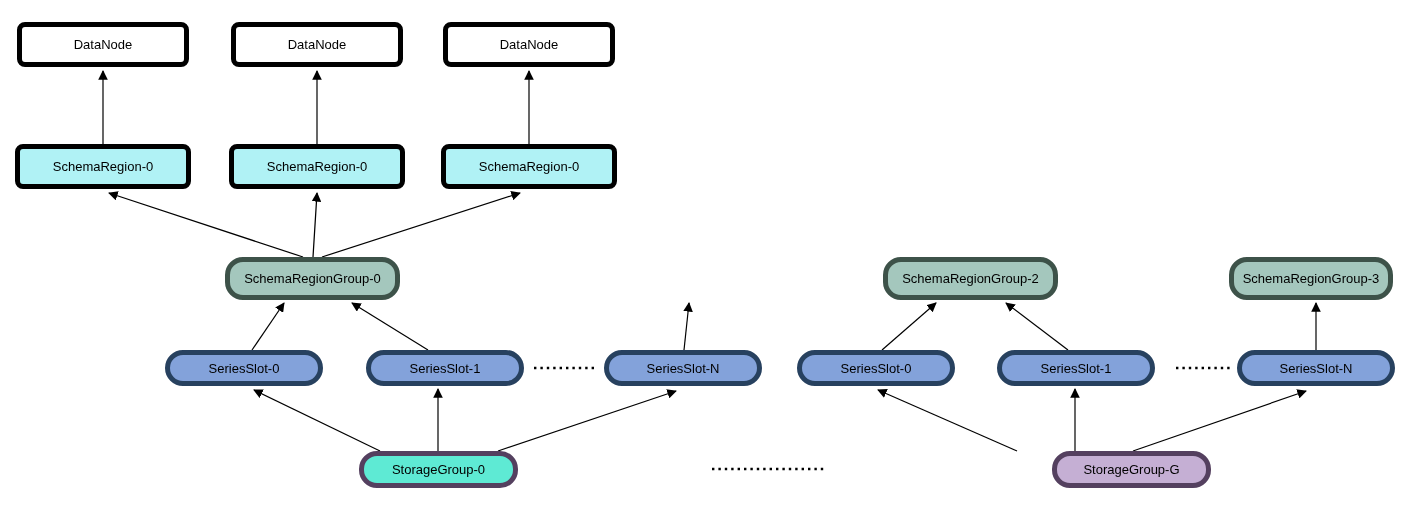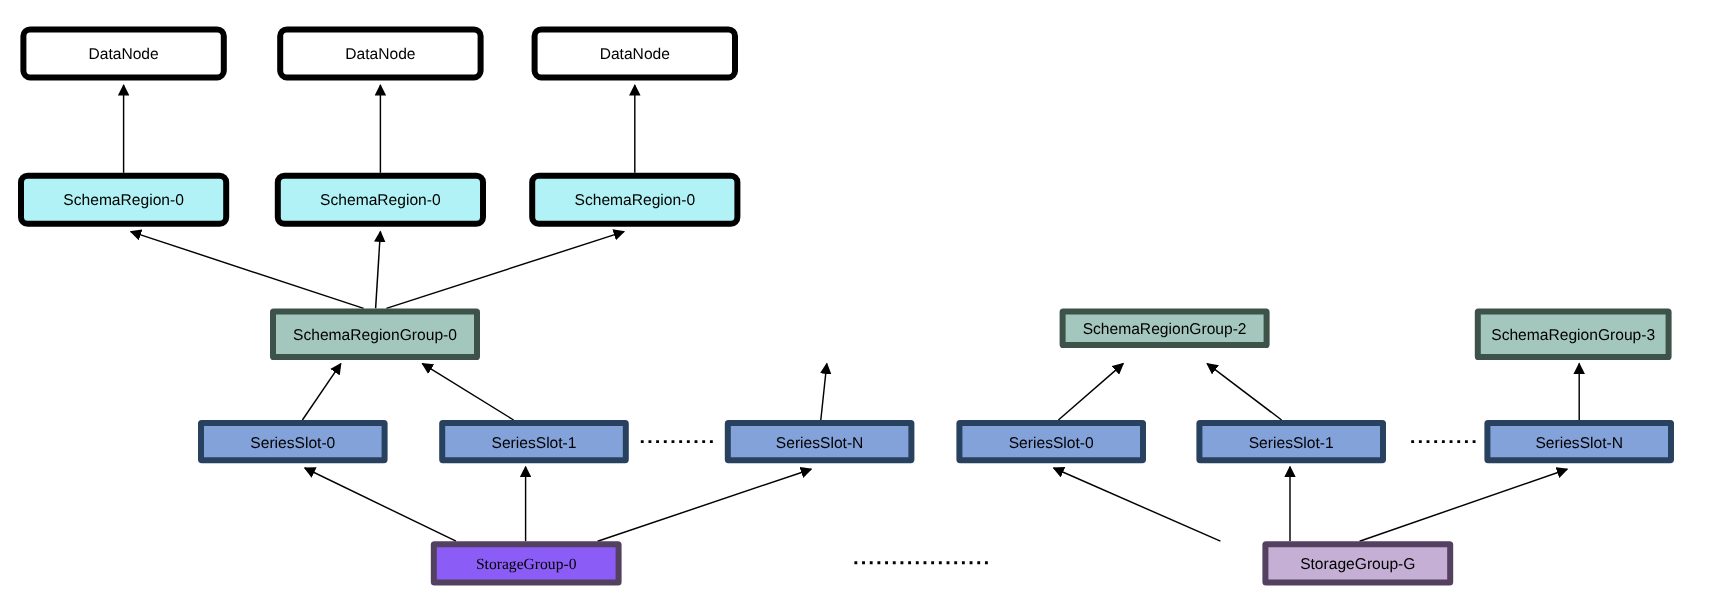--- a/index.html
+++ b/index.html
@@ -22,21 +22,21 @@
     border: 5px solid #b91c1c;
     border-radius: 8px;
     display: flex;
     align-items: center;
     justify-content: center;
     font-size: 13px;
     color: #000;
     text-align: center;
     white-space: nowrap;
   }
-  .node.small { border-radius: 3px; }
+  .node.small { border-radius: 18px; }
 </style>
 </head>
 <body>
 
 <div id="canvas">
 
   <svg id="edge-layer" viewBox="0 0 1428 510" xmlns="http://www.w3.org/2000/svg">
     <defs>
       <marker id="arrow" viewBox="0 0 10 10" refX="9" refY="5" markerWidth="8" markerHeight="8" orient="auto-start-reverse">
         <path d="M0,0 L10,5 L0,10 z" fill="#000"></path>
@@ -75,26 +75,26 @@
 
   <div class="node" style="left: 17px; top: 22px; width: 172px; height: 45px; background: rgb(255, 255, 255); border-color: rgb(0, 0, 0);">DataNode</div>
   <div class="node" style="left: 231px; top: 22px; width: 172px; height: 45px; background: rgb(255, 255, 255); border-color: rgb(0, 0, 0);">DataNode</div>
   <div class="node" style="left: 443px; top: 22px; width: 172px; height: 45px; background: rgb(255, 255, 255); border-color: rgb(0, 0, 0);">DataNode</div>
 
   <div class="node" style="left: 15px; top: 144px; width: 176px; height: 45px; background: rgb(176, 242, 245); border-color: rgb(0, 0, 0);">SchemaRegion-0</div>
   <div class="node" style="left: 229px; top: 144px; width: 176px; height: 45px; background: rgb(176, 242, 245); border-color: rgb(0, 0, 0);">SchemaRegion-0</div>
   <div class="node" style="left: 441px; top: 144px; width: 176px; height: 45px; background: rgb(176, 242, 245); border-color: rgb(0, 0, 0);">SchemaRegion-0</div>
 
   <div class="node small" style="left: 225px; top: 257px; width: 175px; height: 43px; background: rgb(164, 199, 189); border-color: rgb(61, 82, 73);">SchemaRegionGroup-0</div>
-  <div class="node small" style="left: 883px; top: 257px; width: 175px; height: 33px; background: rgb(164, 199, 189); border-color: rgb(61, 82, 73);">SchemaRegionGroup-2</div>
+  <div class="node small" style="left: 883px; top: 257px; width: 175px; height: 43px; background: rgb(164, 199, 189); border-color: rgb(61, 82, 73);">SchemaRegionGroup-2</div>
   <div class="node small" style="left: 1229px; top: 257px; width: 164px; height: 43px; background: rgb(164, 199, 189); border-color: rgb(61, 82, 73);">SchemaRegionGroup-3</div>
 
   <div class="node small" style="left: 165px; top: 350px; width: 158px; height: 36px; background: rgb(131, 162, 218); border-color: rgb(39, 65, 95);">SeriesSlot-0</div>
   <div class="node small" style="left: 366px; top: 350px; width: 158px; height: 36px; background: rgb(131, 162, 218); border-color: rgb(39, 65, 95);">SeriesSlot-1</div>
   <div class="node small" style="left: 604px; top: 350px; width: 158px; height: 36px; background: rgb(131, 162, 218); border-color: rgb(39, 65, 95);">SeriesSlot-N</div>
   <div class="node small" style="left: 797px; top: 350px; width: 158px; height: 36px; background: rgb(131, 162, 218); border-color: rgb(39, 65, 95);">SeriesSlot-0</div>
   <div class="node small" style="left: 997px; top: 350px; width: 158px; height: 36px; background: rgb(131, 162, 218); border-color: rgb(39, 65, 95);">SeriesSlot-1</div>
   <div class="node small" style="left: 1237px; top: 350px; width: 158px; height: 36px; background: rgb(131, 162, 218); border-color: rgb(39, 65, 95);">SeriesSlot-N</div>
 
-  <div class="node small" style="left: 359px; top: 451px; width: 159px; height: 37px; background: #8b5cf6; border-color: rgb(84, 64, 95); font-family: Liberation Serif, serif;">StorageGroup-0</div>
+  <div class="node small" style="left: 359px; top: 451px; width: 159px; height: 37px; background: #5eead4; border-color: rgb(84, 64, 95);">StorageGroup-0</div>
   <div class="node small" style="left: 1052px; top: 451px; width: 159px; height: 37px; background: rgb(197, 175, 212); border-color: rgb(84, 64, 95);">StorageGroup-G</div>
 
 </div>
 
 </body></html>

